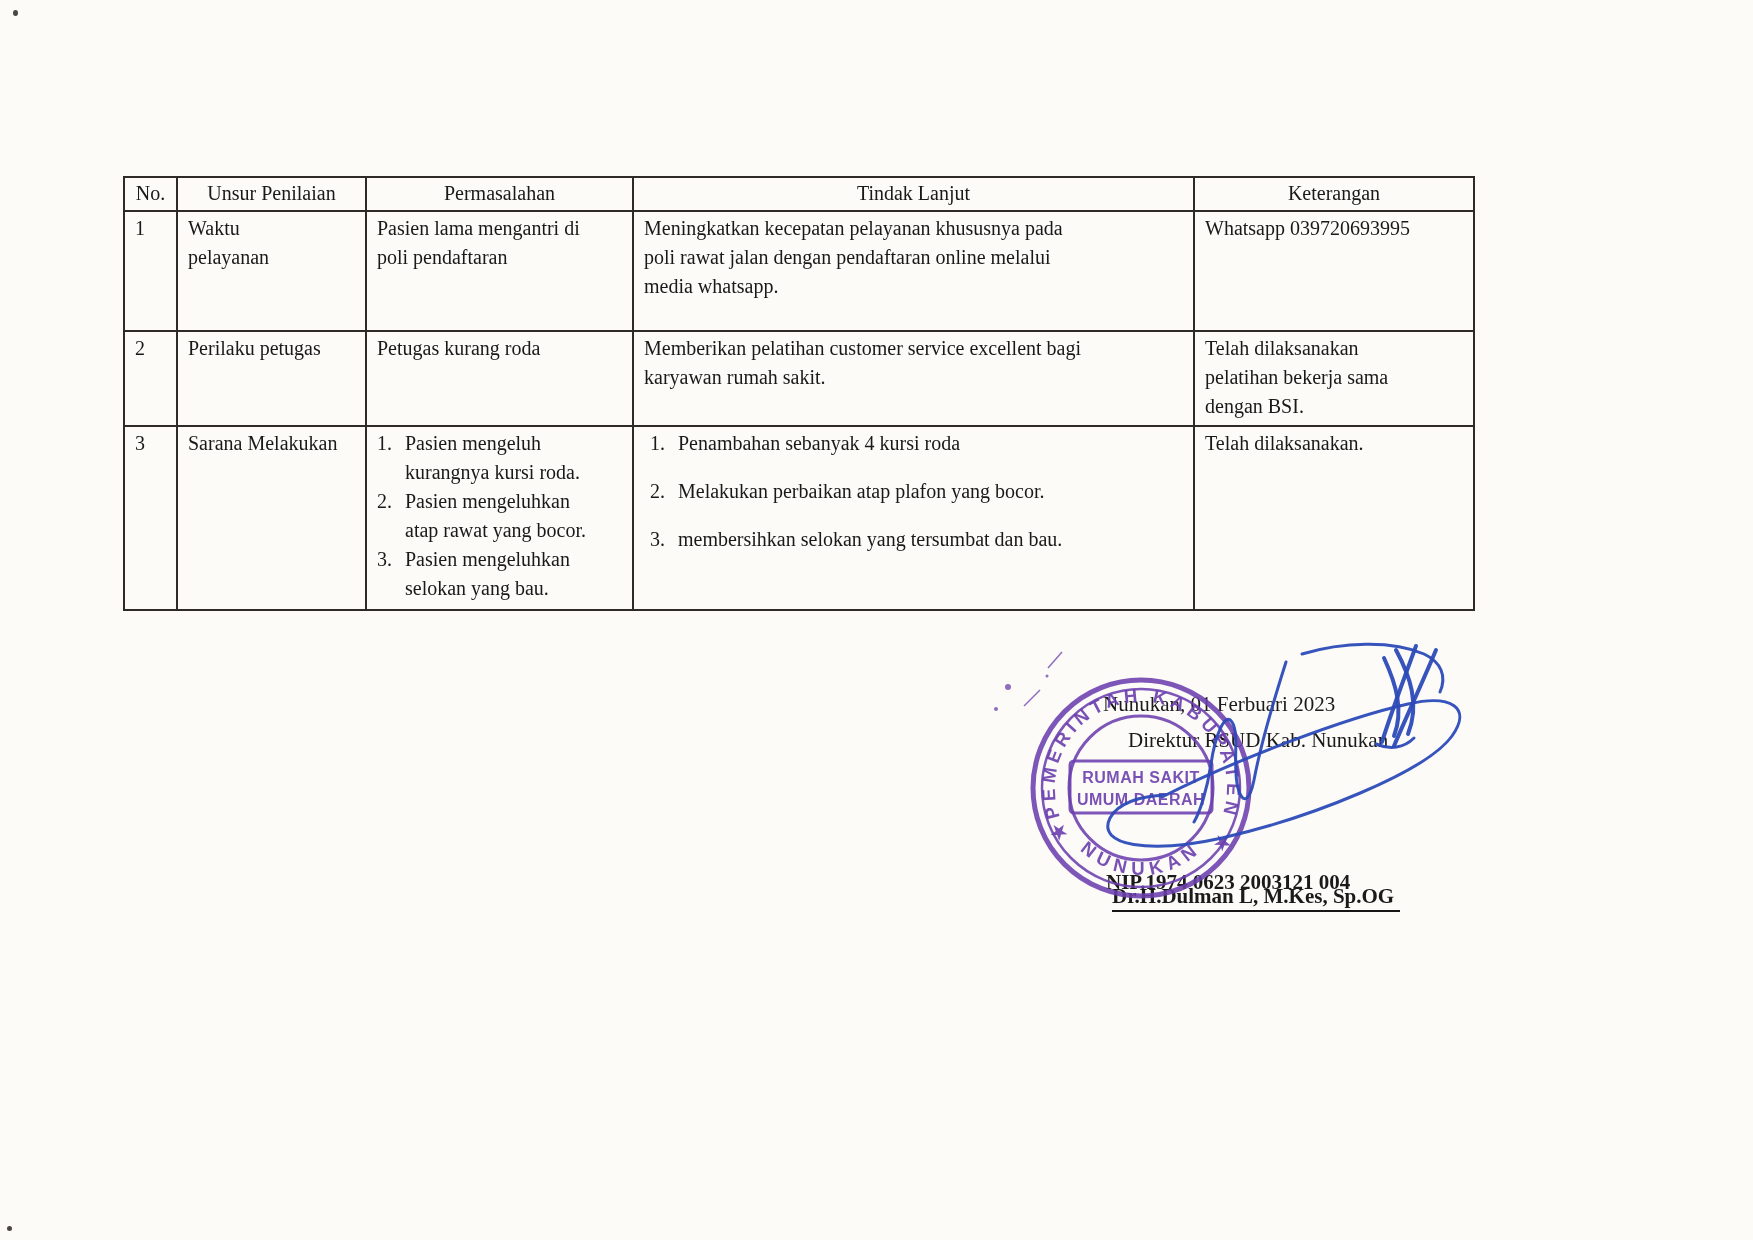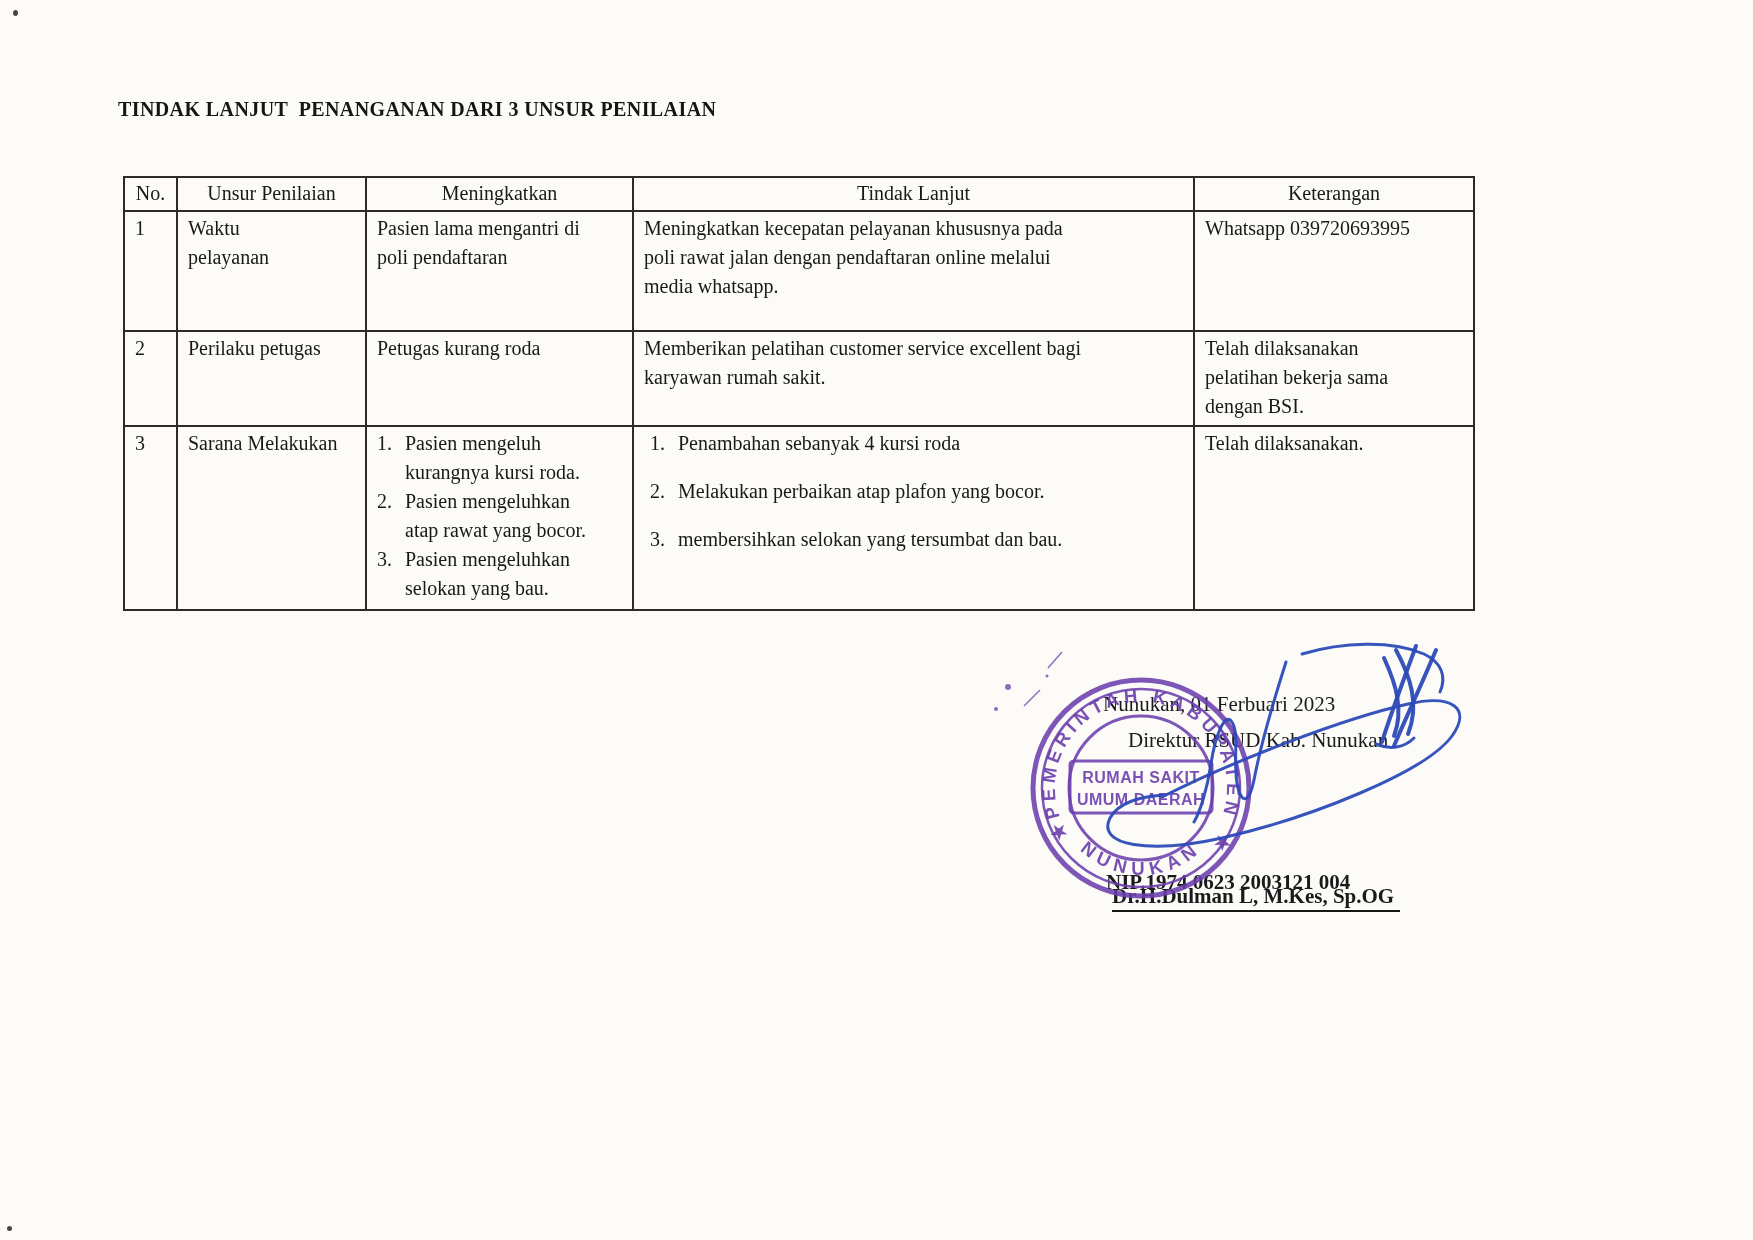--- a/index.html
+++ b/index.html
@@ -63,35 +63,34 @@
   .scan-speck{ position:absolute; background:#4a4642; border-radius:50%; }
 </style>
 </head>
 <body>
 
 <div class="page">
 
   <div class="scan-speck" style="left:13px;top:10px;width:5px;height:6px;"></div>
   <div class="scan-speck" style="left:7px;top:1226px;width:5px;height:5px;"></div>
 
-  <div class="doc-title">TINDAK LANJUT  PENANGANAN DARI 3 UNSUR PENILAIAN</div>
 
   <table class="main">
     <colgroup>
       <col style="width:53px">
         <col style="width:189px">
         <col style="width:267px">
         <col style="width:561px">
         <col style="width:280px">
     </colgroup>
     <thead>
       <tr>
         <th>No.</th>
         <th>Unsur Penilaian</th>
-        <th>Meningkatkan</th>
+        <th>Permasalahan</th>
         <th>Tindak Lanjut</th>
         <th>Keterangan</th>
       </tr>
     </thead>
     <tbody>
       <tr class="r1">
         <td>1</td>
         <td>
           <div class="ln">Waktu</div>
           <div class="ln">pelayanan</div>

